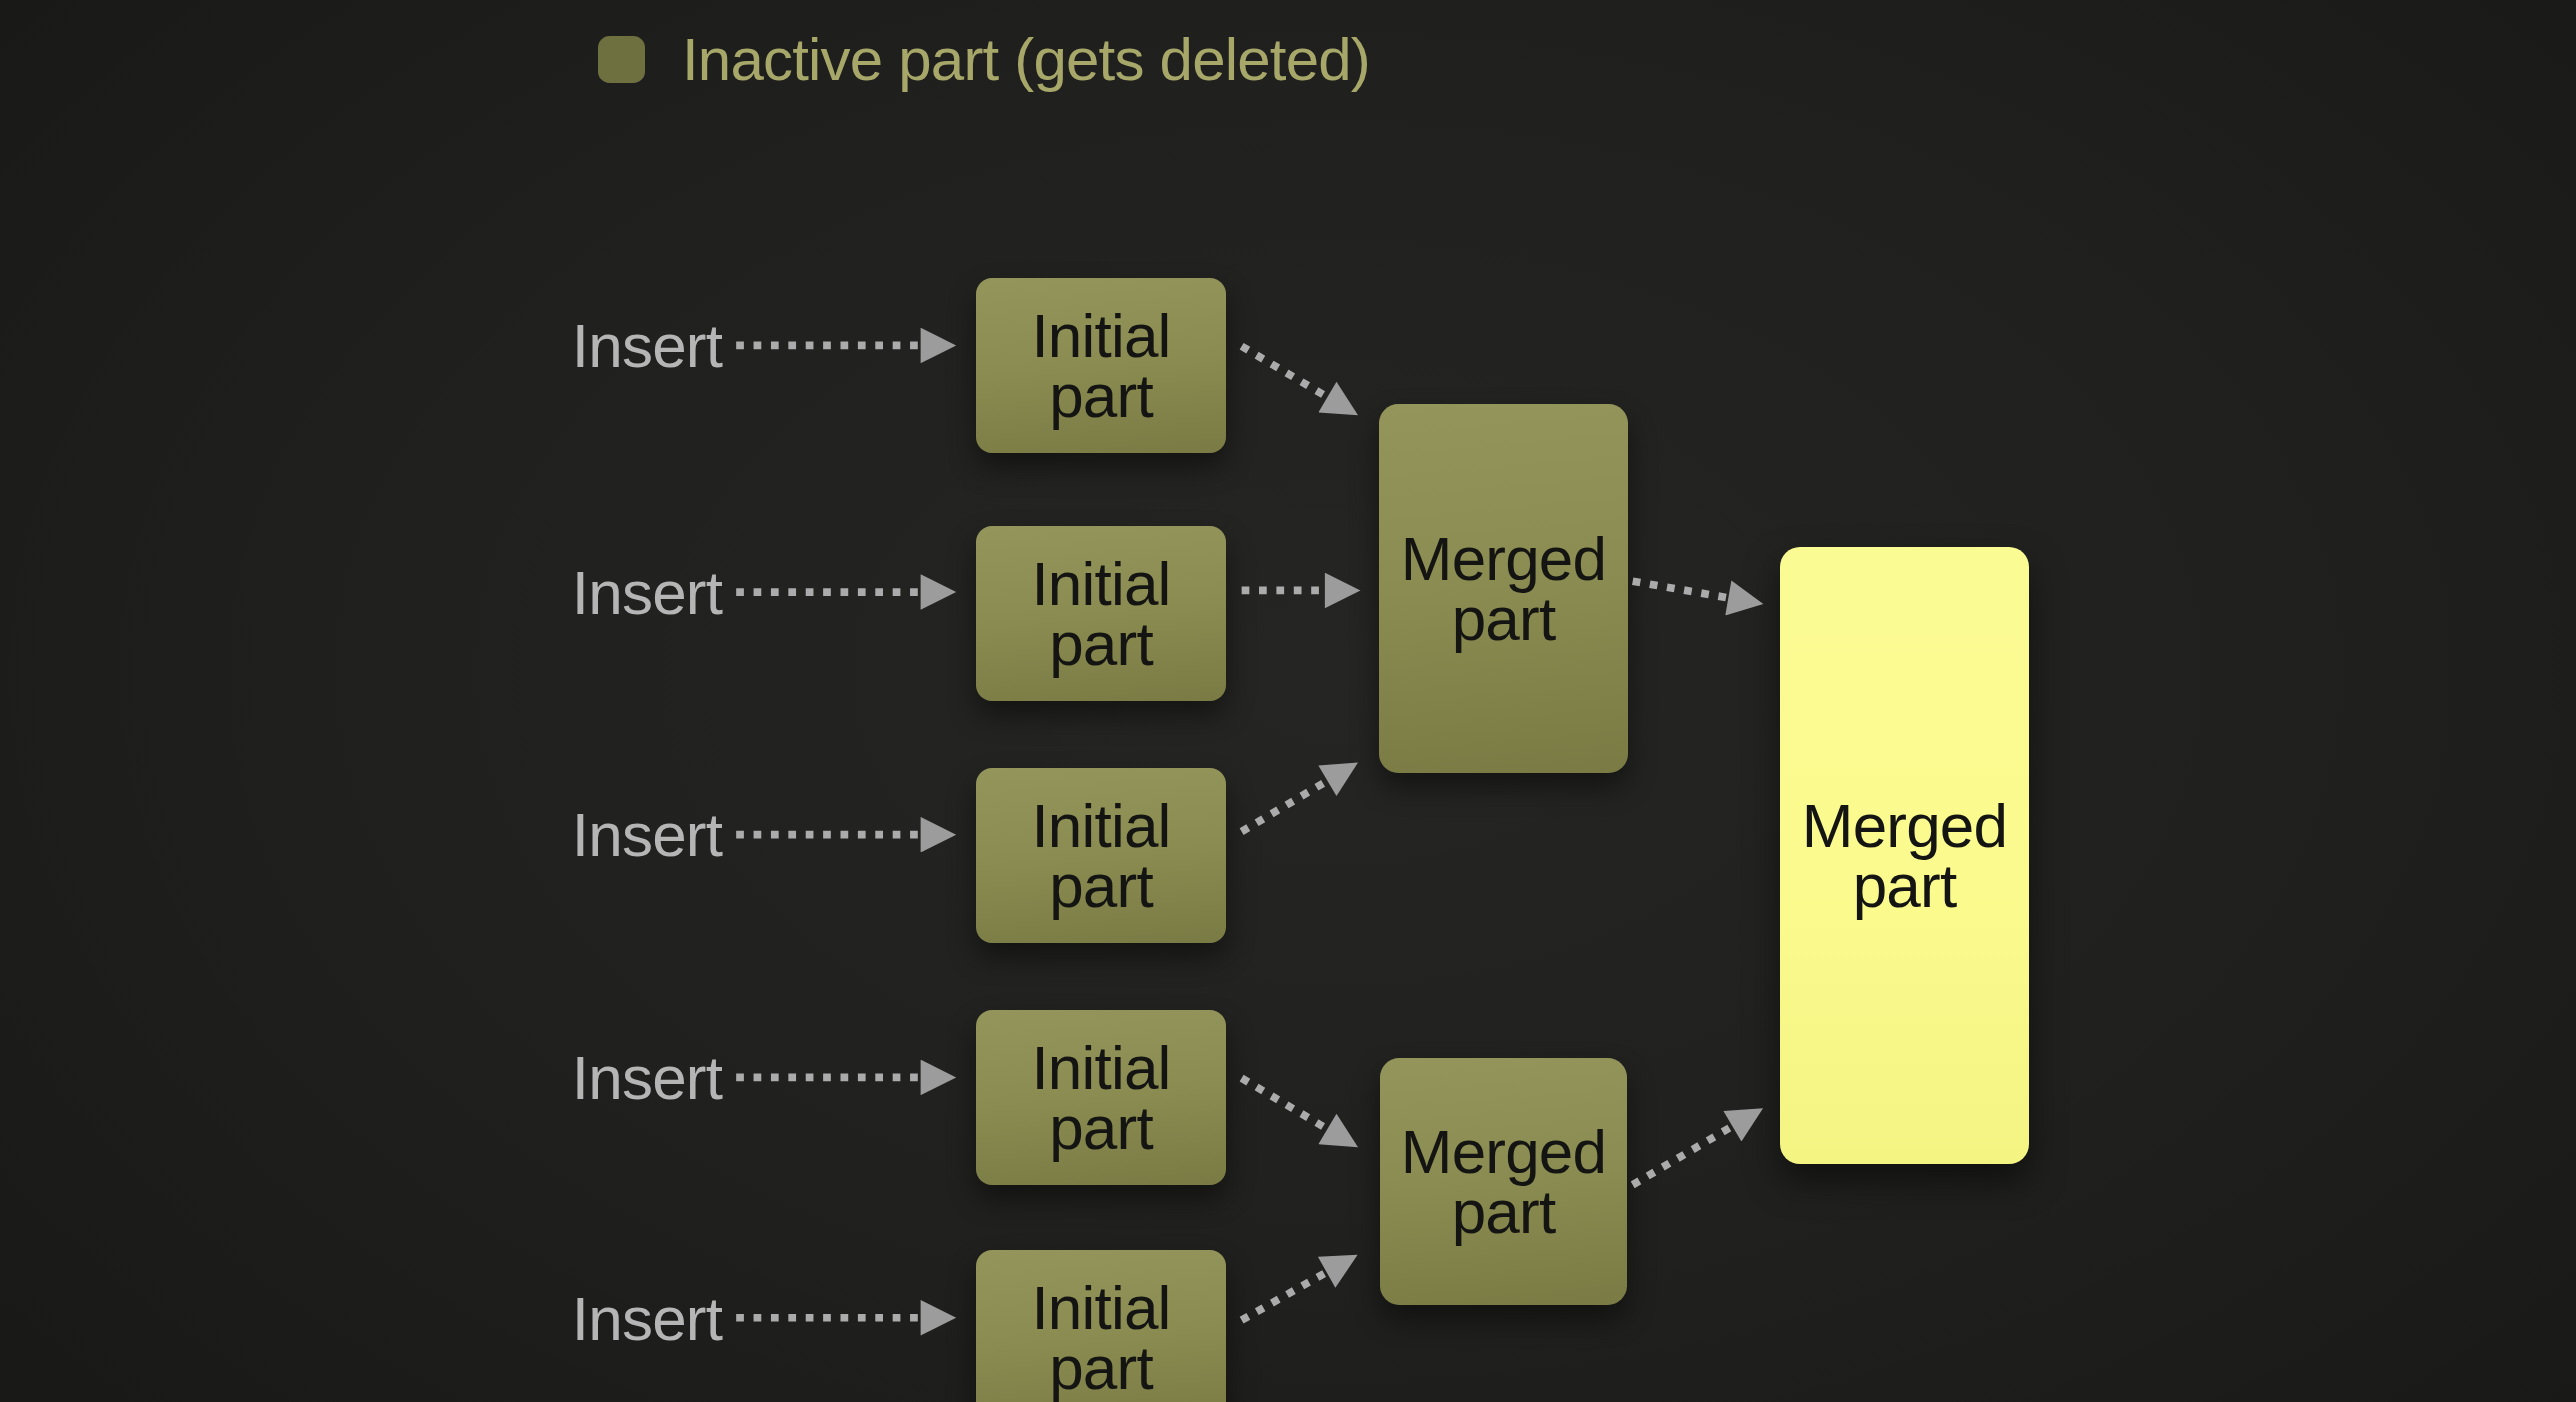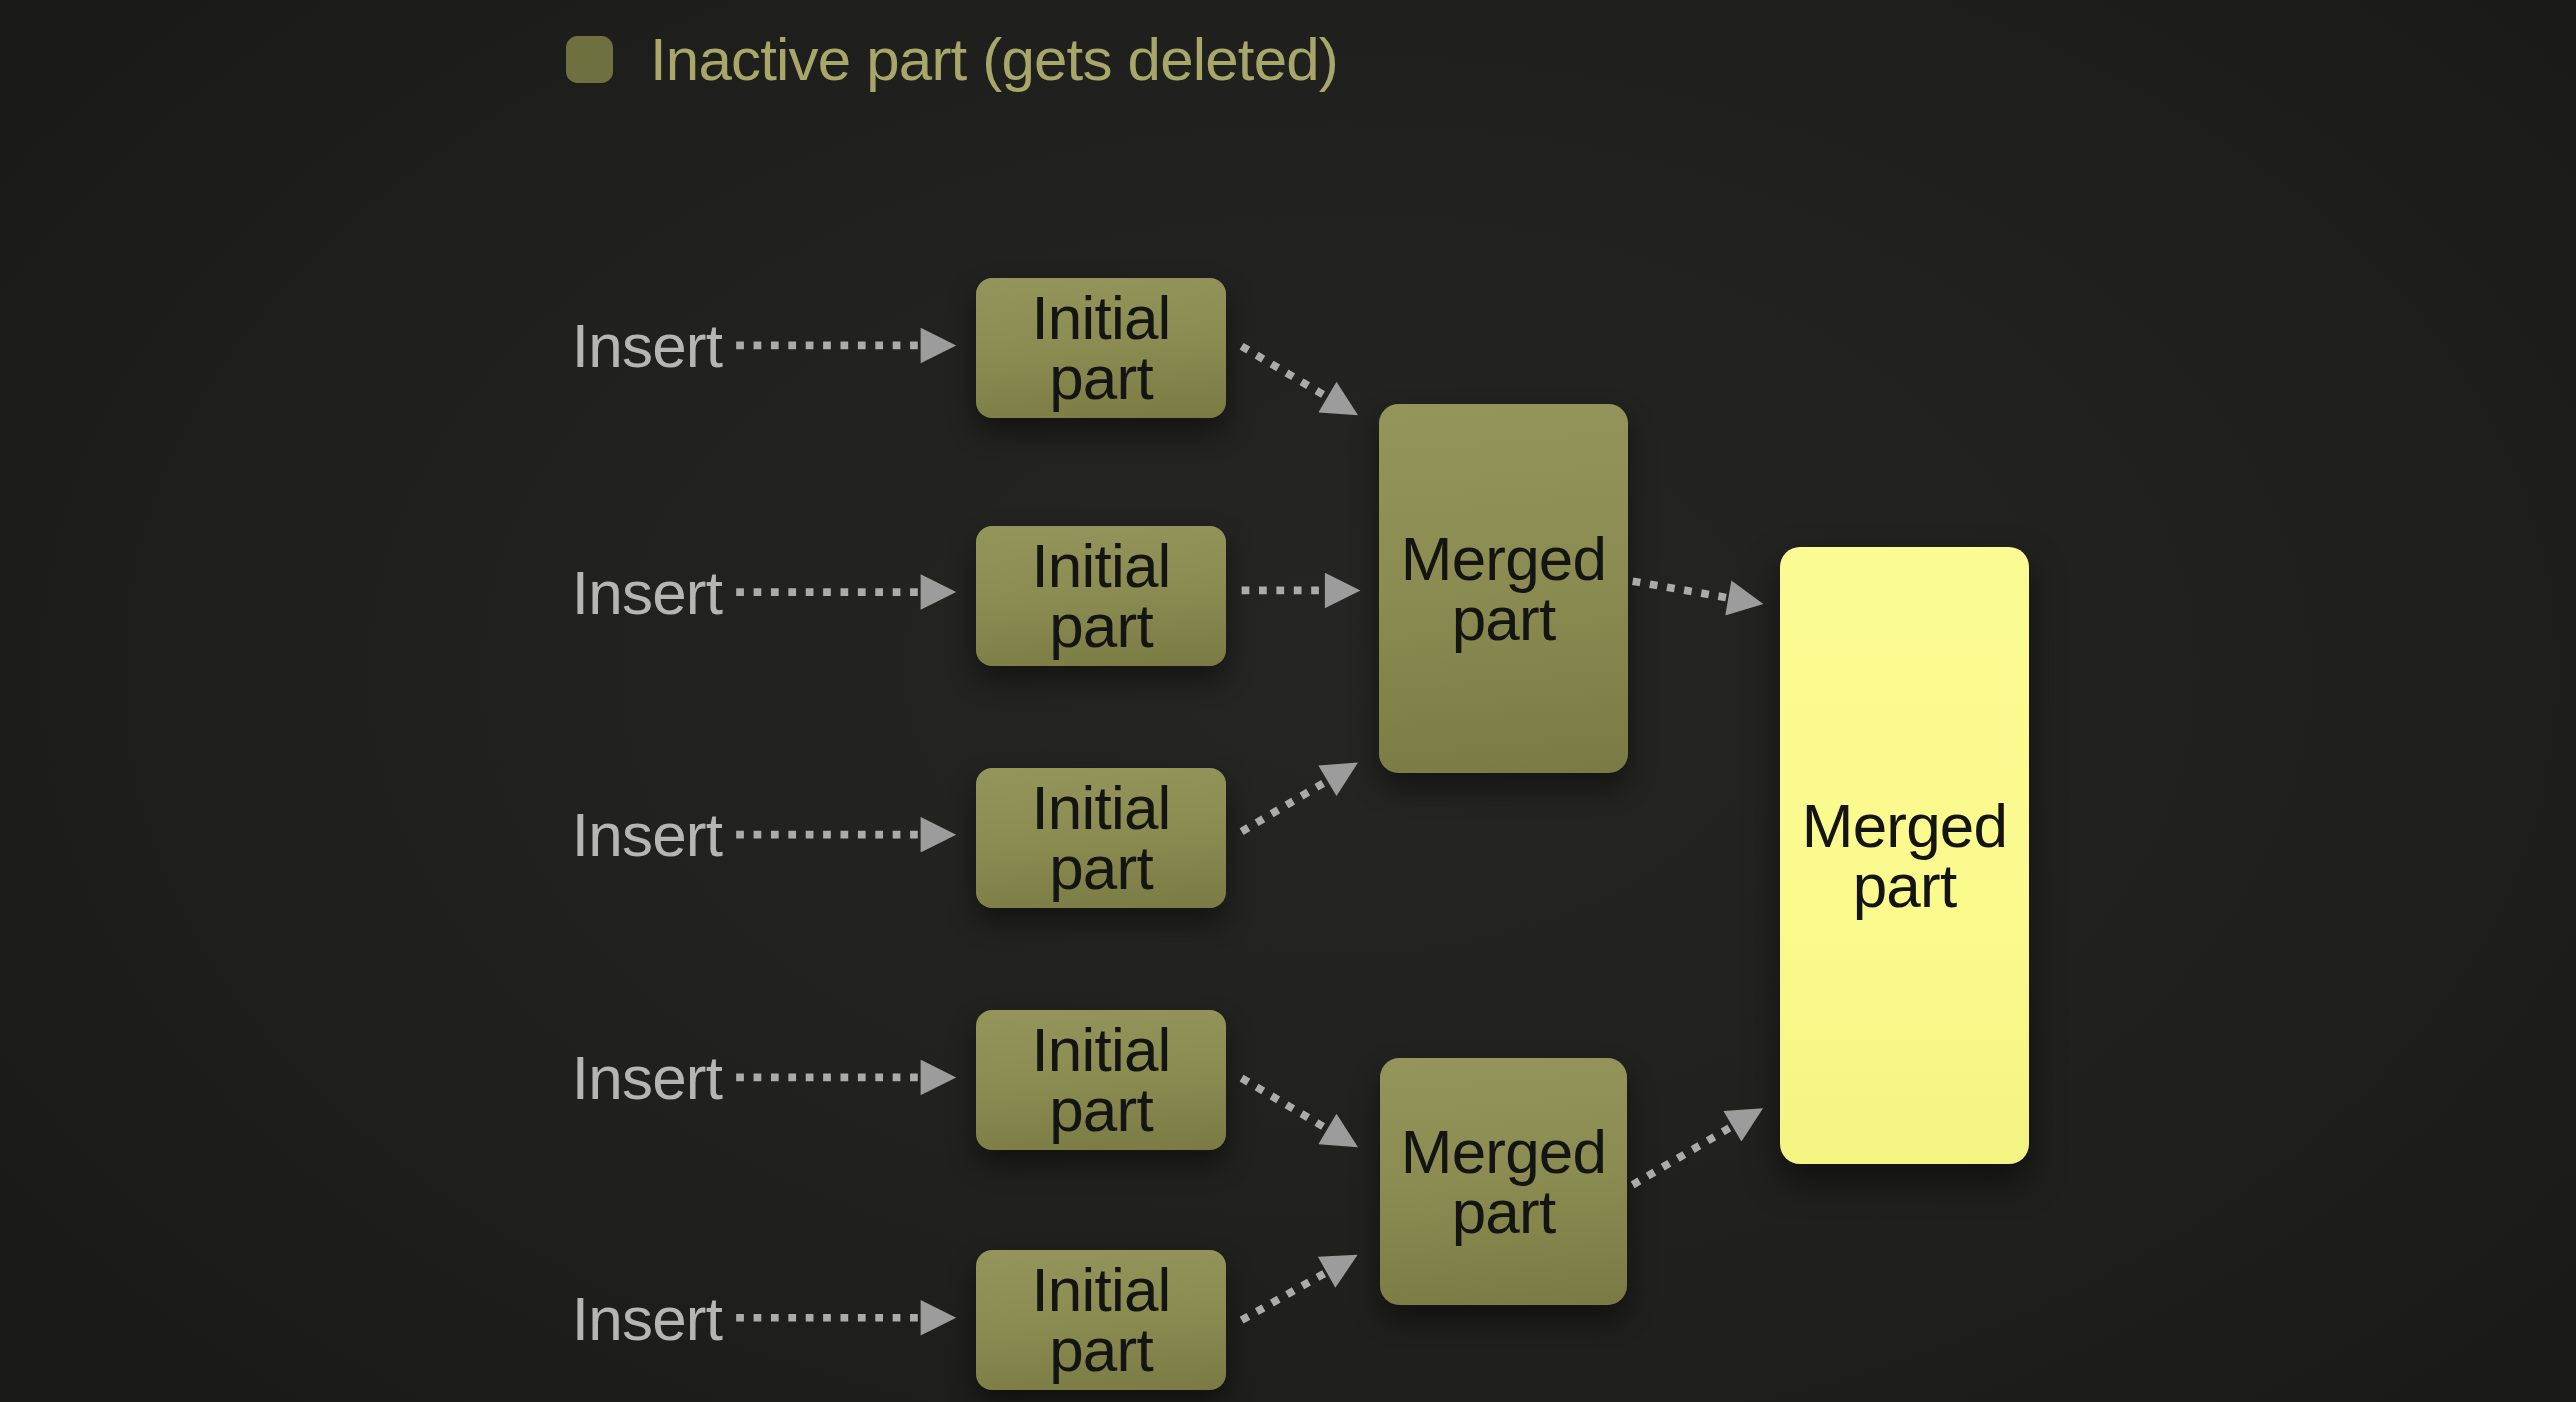--- a/index.html
+++ b/index.html
@@ -30,31 +30,31 @@
   .node-inactive{
     background:linear-gradient(175deg,#94955b 0%,#8b8c51 48%,#7a7b44 100%);
     border-radius:16px;
     box-shadow:0 14px 28px rgba(0,0,0,0.45);
   }
   .node-active{
     background:linear-gradient(180deg,#fbfb94 0%,#fafa8d 60%,#f4f483 100%);
     border-radius:20px;
     box-shadow:0 17px 34px rgba(0,0,0,0.5);
   }
-  .initial-node{left:976px;width:250px;height:140px;}
+  .initial-node{left:976px;width:250px;height:175px;}
   
   .arrows{position:absolute;left:0;top:0;pointer-events:none;}
   .arrow-line{stroke:#ababab;stroke-width:10;fill:none;stroke-dasharray:10 12.5;}
 </style>
 </head>
 <body>
 
 <div class="canvas">
 
-  <div class="legend-item" style="left:530px;padding-left:36px;">
+  <div class="legend-item" style="left:562px;padding-left:36px;">
     <span class="legend-swatch" style="background: rgb(111, 112, 64);"></span>
     <span class="legend-label" style="color: rgb(166, 167, 104);">Inactive part (gets deleted)</span>
   </div>
 
   <div class="insert-label" style="top:313px;">Insert</div>
   <div class="insert-label" style="top:560px;">Insert</div>
   <div class="insert-label" style="top:802px;">Insert</div>
   <div class="insert-label" style="top:1045px;">Insert</div>
   <div class="insert-label" style="top:1286px;">Insert</div>
 

